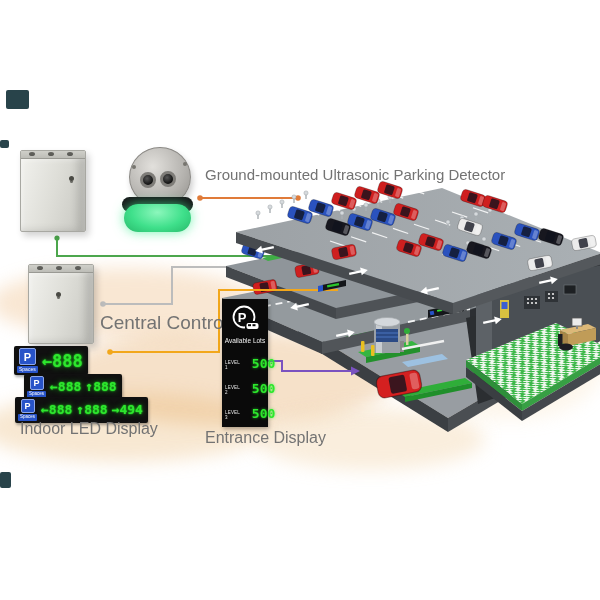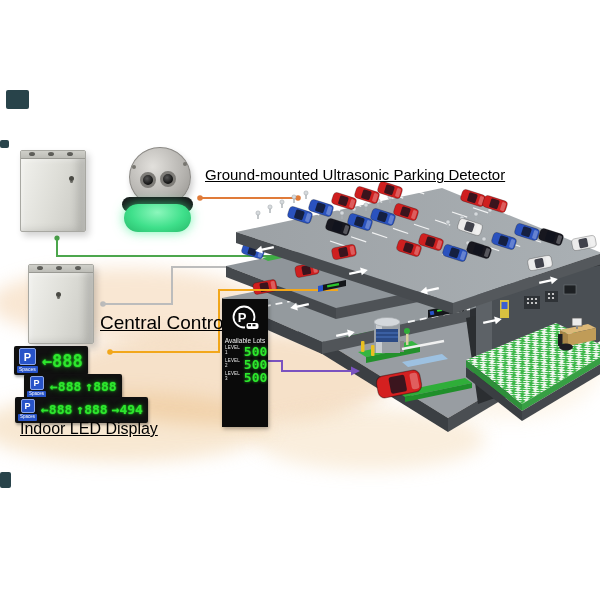--- a/index.html
+++ b/index.html
@@ -1,19 +1,19 @@
 <!DOCTYPE html>
 <html><head>
 <meta charset="utf-8">
 <style>
   html,body{margin:0;padding:0;background:#fff;}
   #stage{position:relative;width:600px;height:600px;background:#ffffff;overflow:hidden;
          font-family:"Liberation Sans",sans-serif;}
   .blob{position:absolute;border-radius:50%;filter:blur(9px);pointer-events:none;}
-  .lbl{position:absolute;color:#000000;white-space:nowrap;text-decoration:underline;}
+  .lbl{position:absolute;color:#737373;white-space:nowrap;}
   .lbl-lg{font-size:19px;}
   .lbl-md{font-size:16px;}
   .lbl-sm{font-size:15px;}
   .wmark{position:absolute;background:#16333b;border-radius:2px;opacity:.92;}
 
   
   .cabinet{position:absolute;background:linear-gradient(105deg,#f2f2ee 0%,#dedeD8 50%,#c6c6c0 100%);
            border:1px solid #a8a8a2;border-radius:2px;
            box-shadow:inset -7px 0 9px rgba(0,0,0,.14),inset 0 8px 6px rgba(255,255,255,.5),3px 4px 7px rgba(0,0,0,.18);}
   .cab-lid{position:absolute;left:0;top:0;width:100%;height:7px;
@@ -48,21 +48,21 @@
   .p1 .seg{font-size:17px;}
   .p23 .badge-sq{width:12px;height:12px;font-size:9px;}
   .p23 .badge-sub{font-size:4.5px;}
   .p23 .seg{font-size:13px;}
 
   
   #entrance-panel{position:absolute;left:222px;top:299px;width:46px;height:128px;background:#0a0a0a;
                   display:flex;flex-direction:column;align-items:center;box-shadow:1px 2px 4px rgba(0,0,0,.3);}
   .e-title{color:#f2f2f2;font-size:6.5px;margin-top:3px;}
   #entrance-rows{width:100%;padding:1px 3px;box-sizing:border-box;}
-  .e-row{display:flex;align-items:flex-start;gap:4px;margin-top:0;}
+  .e-row{display:flex;align-items:flex-end;gap:12px;margin-top:12px;}
   .e-level{color:#e8e8e8;font-size:4.5px;letter-spacing:.2px;}
   .e-val{color:#2ce82c;font-family:"DejaVu Sans Mono",monospace;font-weight:bold;font-size:13px;
          line-height:1;text-shadow:0 0 3px rgba(50,240,50,.7);}
   svg{position:absolute;left:0;top:0;}
 </style>
 </head>
 <body>
 
 <div id="stage">
 
@@ -573,14 +573,15 @@
         <div class="e-row">
           <span class="e-level">LEVEL 2</span>
           <span class="e-val">500</span>
         </div>
         <div class="e-row">
           <span class="e-level">LEVEL 3</span>
           <span class="e-val">500</span>
         </div>
       </div>
   </div>
+  <div class="lbl lbl-md" style="left:205px;top:429px;">Entrance Display</div>
 
 </div>
 
 </body></html>

